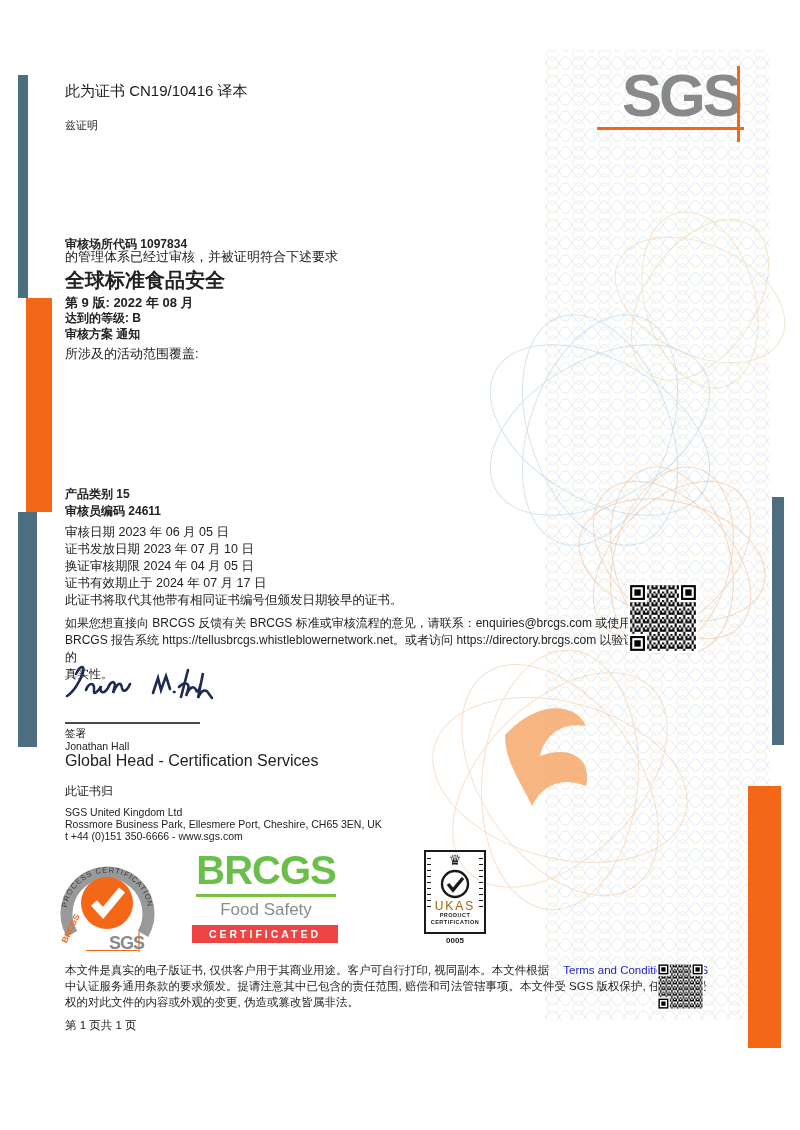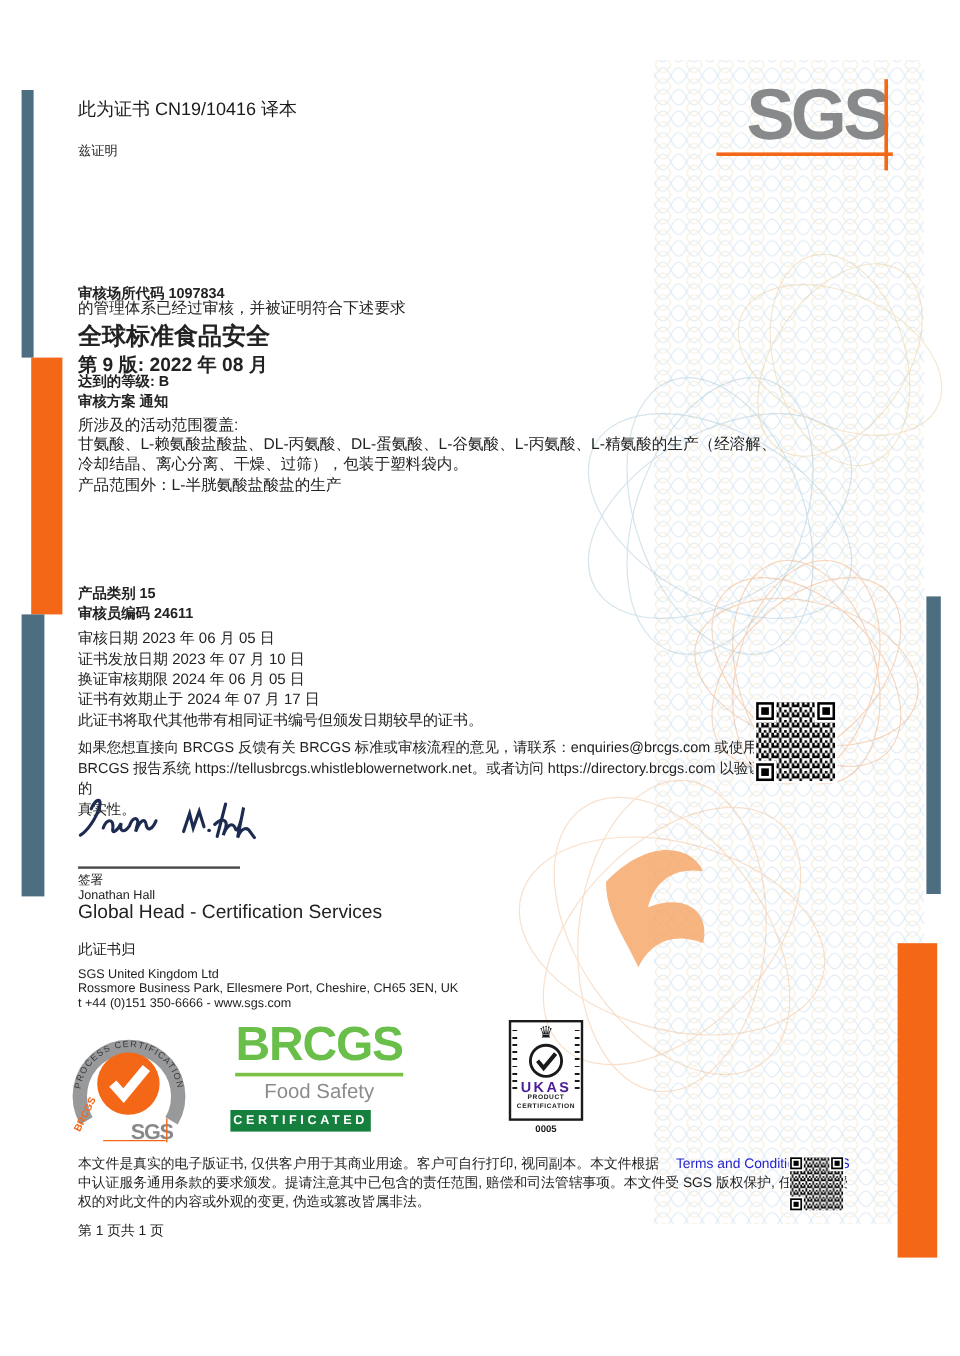--- a/index.html
+++ b/index.html
@@ -20,21 +20,21 @@
   .sgs-hline{left:597px;top:127px;width:147px;height:3px;background:#f36717;}
   
   .t{position:absolute;left:65px;}
   .translation{top:82px;font-size:15px;color:#1a1a1a;}
   .certify{top:118px;font-size:11px;}
   .company{top:131px;font-size:27px;font-weight:bold;font-family:"Liberation Serif",serif;}
   .address{top:205px;font-size:12px;}
   .sitecode{top:236px;font-size:12px;font-weight:bold;}
   .statement{top:248px;font-size:13px;}
   .standard{top:267px;font-size:20px;font-weight:bold;}
-  .issue{top:294px;font-size:16px;font-weight:bold;text-align:center;}
+  .issue{top:294px;font-size:13px;font-weight:bold;text-align:center;}
   .grade{top:310px;font-size:12px;font-weight:bold;}
   .programme{top:326px;font-size:12px;font-weight:bold;}
   .scopelabel{top:345px;font-size:13px;}
   .scopetext{top:361px;font-size:13px;line-height:17px;white-space:pre-line;width:620px;}
   .pcat{top:486px;font-size:12px;font-weight:bold;}
   .auditor{top:503px;font-size:12px;font-weight:bold;}
   .d1{top:524px;font-size:12.5px;}
   .d2{top:541px;font-size:12.5px;}
   .d3{top:558px;font-size:12.5px;}
   .d4{top:575px;font-size:12.5px;}
@@ -46,28 +46,28 @@
   .sigtitle{top:752px;font-size:16px;}
   .ownerlabel{top:783px;font-size:12px;}
   .ownername{top:806px;font-size:10.5px;}
   .owneraddr{top:818px;font-size:10.5px;}
   .ownerphone{top:830px;font-size:10.5px;}
   
   .brcgs{left:192px;top:848px;width:148px;text-align:center;}
   .brcgs-name{font-size:40px;font-weight:800;color:#6abf4b;letter-spacing:-1px;line-height:44px;}
   .brcgs-rule{width:140px;height:3px;background:#7ac143;margin:2px auto 3px auto;}
   .brcgs-sub{font-size:17px;color:#8a8c8e;line-height:20px;}
-  .brcgs-badge{margin-top:5px;width:117px;height:18px;background:#15803d;color:#fff;
+  .brcgs-badge{margin-top:5px;width:146px;height:18px;background:#ef4444;color:#fff;
                font-size:10.5px;font-weight:bold;letter-spacing:3px;line-height:18px;}
   
   .ukas{left:422px;top:850px;width:66px;text-align:center;}
   .ukas-box{position:relative;width:58px;height:80px;border:2px solid #1a1a1a;margin:0 auto;
             display:flex;flex-direction:column;align-items:center;}
   .ukas-crown{font-size:14px;line-height:15px;margin-top:1px;color:#1a1a1a;}
-  .ukas-name{font-size:12px;font-weight:700;letter-spacing:2px;color:#4c1d95;line-height:12px;}
+  .ukas-name{font-size:12px;font-weight:400;letter-spacing:2px;color:#a16207;line-height:12px;}
   .ukas-l1,.ukas-l2{font-size:5.5px;font-weight:bold;letter-spacing:0.5px;color:#1a1a1a;line-height:7px;}
   .ukas-num{font-size:8px;font-weight:bold;color:#1a1a1a;margin-top:2px;}
   .ukas-ticks{position:absolute;top:6px;width:4px;height:52px;
               background:repeating-linear-gradient(to bottom,#1a1a1a 0 1.5px,transparent 1.5px 6px);}
   .ukas-ticks.lft{left:1px}.ukas-ticks.rgt{right:1px}
   
   .disclaimer{top:962px;font-size:11.5px;line-height:16px;width:645px;color:#1f1f1f;}
   .linkblue{color:#2323cf;margin-left:14px;}
   .pagenum{top:1018px;font-size:11.5px;}
   .qr1{left:628px;top:583px;}
@@ -150,29 +150,26 @@
   <div class="t certify">兹证明</div>
 
   <div class="t sitecode">审核场所代码 1097834</div>
   <div class="t statement">的管理体系已经过审核，并被证明符合下述要求</div>
   <div class="t standard">全球标准食品安全</div>
   <div class="t issue">第 9 版: 2022 年 08 月</div>
   <div class="t grade">达到的等级: B</div>
   <div class="t programme">审核方案 通知</div>
 
   <div class="t scopelabel">所涉及的活动范围覆盖:</div>
-  <div class="t scopetext">甘氨酸、L-赖氨酸盐酸盐、DL-丙氨酸、DL-蛋氨酸、L-谷氨酸、L-丙氨酸、L-精氨酸的生产（经溶解、
-冷却结晶、离心分离、干燥、过筛），包装于塑料袋内。
-产品范围外：L-半胱氨酸盐酸盐的生产</div>
 
   <div class="t pcat">产品类别 15</div>
   <div class="t auditor">审核员编码 24611</div>
   <div class="t d1">审核日期 2023 年 06 月 05 日</div>
   <div class="t d2">证书发放日期 2023 年 07 月 10 日</div>
-  <div class="t d3">换证审核期限 2024 年 06 月 05 日</div>
+  <div class="t d3">换证审核期限 2024 年 04 月 05 日</div>
   <div class="t d4">证书有效期止于 2024 年 07 月 17 日</div>
   <div class="t d5">此证书将取代其他带有相同证书编号但颁发日期较早的证书。</div>
 
   <div class="t feedback">如果您想直接向 BRCGS 反馈有关 BRCGS 标准或审核流程的意见，请联系：enquiries@brcgs.com 或使用
 BRCGS 报告系统 https://tellusbrcgs.whistleblowernetwork.net。或者访问 https://directory.brcgs.com 以验证证书的
 真实性。</div>
 
   <svg class="abs qr1" width="70" height="70" viewBox="0 0 33 33">
     <use href="#qr-glyph"></use>
   </svg>

